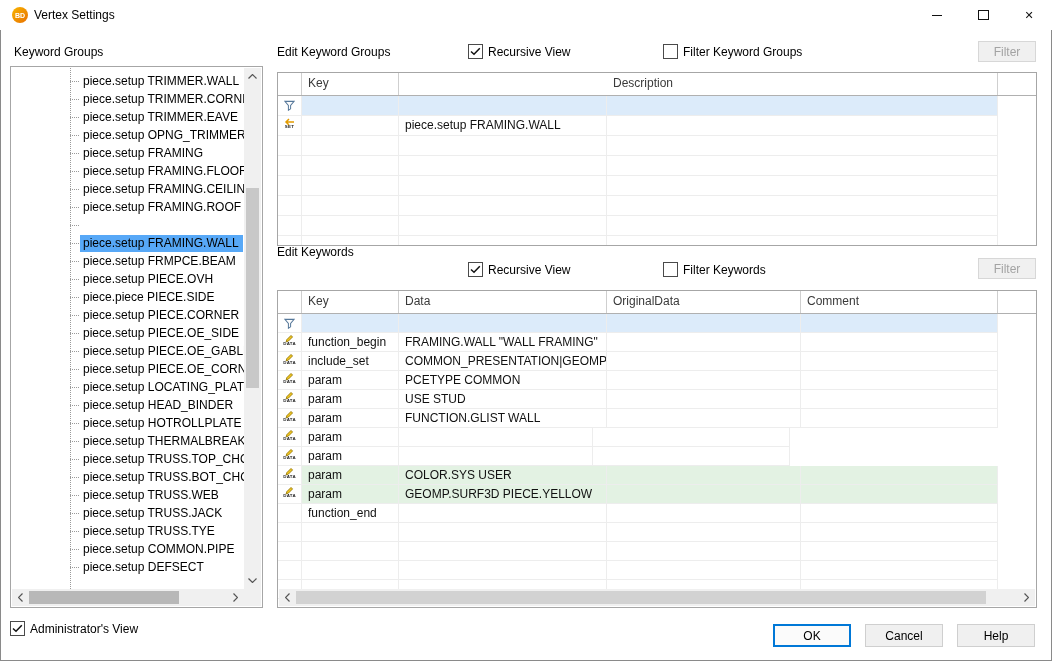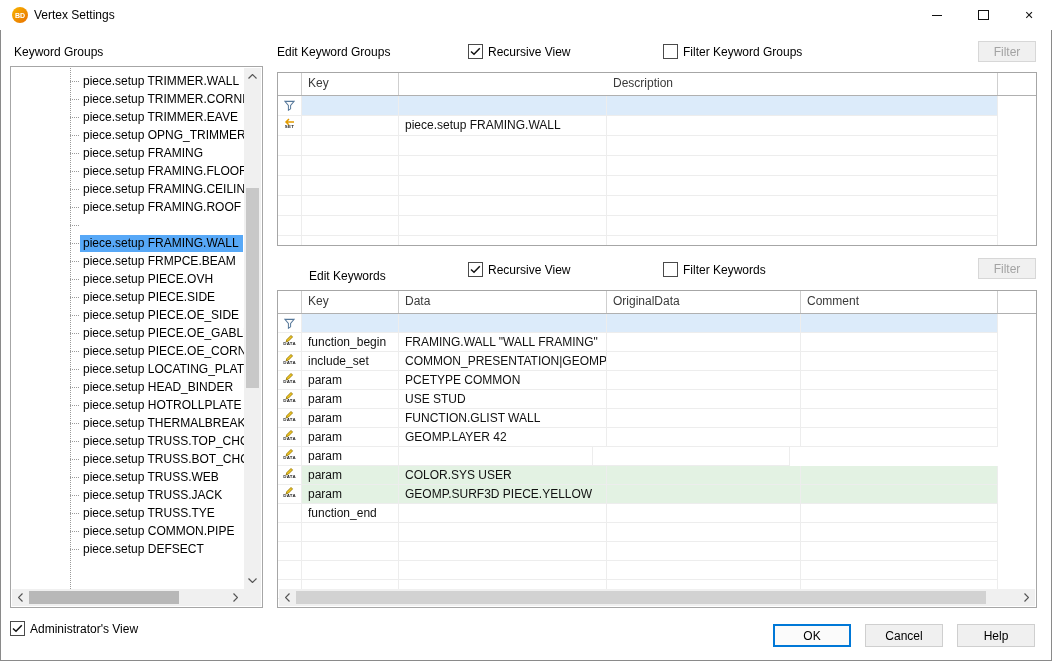--- a/index.html
+++ b/index.html
@@ -144,21 +144,25 @@
         <div class="tree-row">
           <span class="tree-stub"></span>
           <span class="tree-label">piece.setup FRMPCE.BEAM</span>
         </div>
         <div class="tree-row">
           <span class="tree-stub"></span>
           <span class="tree-label">piece.setup PIECE.OVH</span>
         </div>
         <div class="tree-row">
           <span class="tree-stub"></span>
-          <span class="tree-label">piece.setup PIECE.SIDE</span>
+          <span class="tree-label">piece.piece PIECE.SIDE</span>
+        </div>
+        <div class="tree-row">
+          <span class="tree-stub"></span>
+          <span class="tree-label">piece.setup PIECE.CORNER</span>
         </div>
         <div class="tree-row">
           <span class="tree-stub"></span>
           <span class="tree-label">piece.setup PIECE.OE_SIDE</span>
         </div>
         <div class="tree-row">
           <span class="tree-stub"></span>
           <span class="tree-label">piece.setup PIECE.OE_GABLE</span>
         </div>
         <div class="tree-row">
@@ -328,21 +332,21 @@
       </div>
       <div class="tr">
         <div class="td icon-cell" style="width: 24px;"></div>
         <div class="td" style="width: 97px;"></div>
         <div class="td" style="width: 208px;"></div>
         <div class="td" style="width: 391px;"></div>
       </div>
     </div>
 </div>
 
-<span class="lbl" style="left:277px;top:269px;margin-left:32px;">Edit Keywords</span>
+<span class="lbl" style="left:277px;top:245px;">Edit Keywords</span>
 
 <label class="cbwrap" style="left:468px;top:262px;">
   <span class="cb">
       <svg width="11" height="9" viewBox="0 0 11 9">
         <polyline points="1,4.5 4,7.2 9.8,1.2" fill="none" stroke="#101010" stroke-width="1.5"></polyline>
       </svg>
     </span>
   <span>Recursive View</span>
 </label>
 <label class="cbwrap" style="left:663px;top:262px;">
@@ -444,21 +448,20 @@
       <div class="tr">
         <div class="td icon-cell" style="width: 24px;">
           <span class="ic-data">
             <svg width="9" height="9" viewBox="0 0 10 10">
               <path d="M1.2 8.8l.9-2.6 4.6-4.6 1.7 1.7-4.6 4.6z" fill="#f2c51d" stroke="#8c6f00" stroke-width="0.9"></path>
             </svg>
             <span class="ic-t">DATA</span>
           </span>
         </div>
         <div class="td" style="width: 97px;">param</div>
-        <div class="td" style="width: 208px;">GEOMP.LAYER 42</div>
         <div class="td" style="width: 194px;"></div>
         <div class="td" style="width: 197px;"></div>
       </div>
       <div class="tr">
         <div class="td icon-cell" style="width: 24px;">
           <span class="ic-data">
             <svg width="9" height="9" viewBox="0 0 10 10">
               <path d="M1.2 8.8l.9-2.6 4.6-4.6 1.7 1.7-4.6 4.6z" fill="#f2c51d" stroke="#8c6f00" stroke-width="0.9"></path>
             </svg>
             <span class="ic-t">DATA</span>

